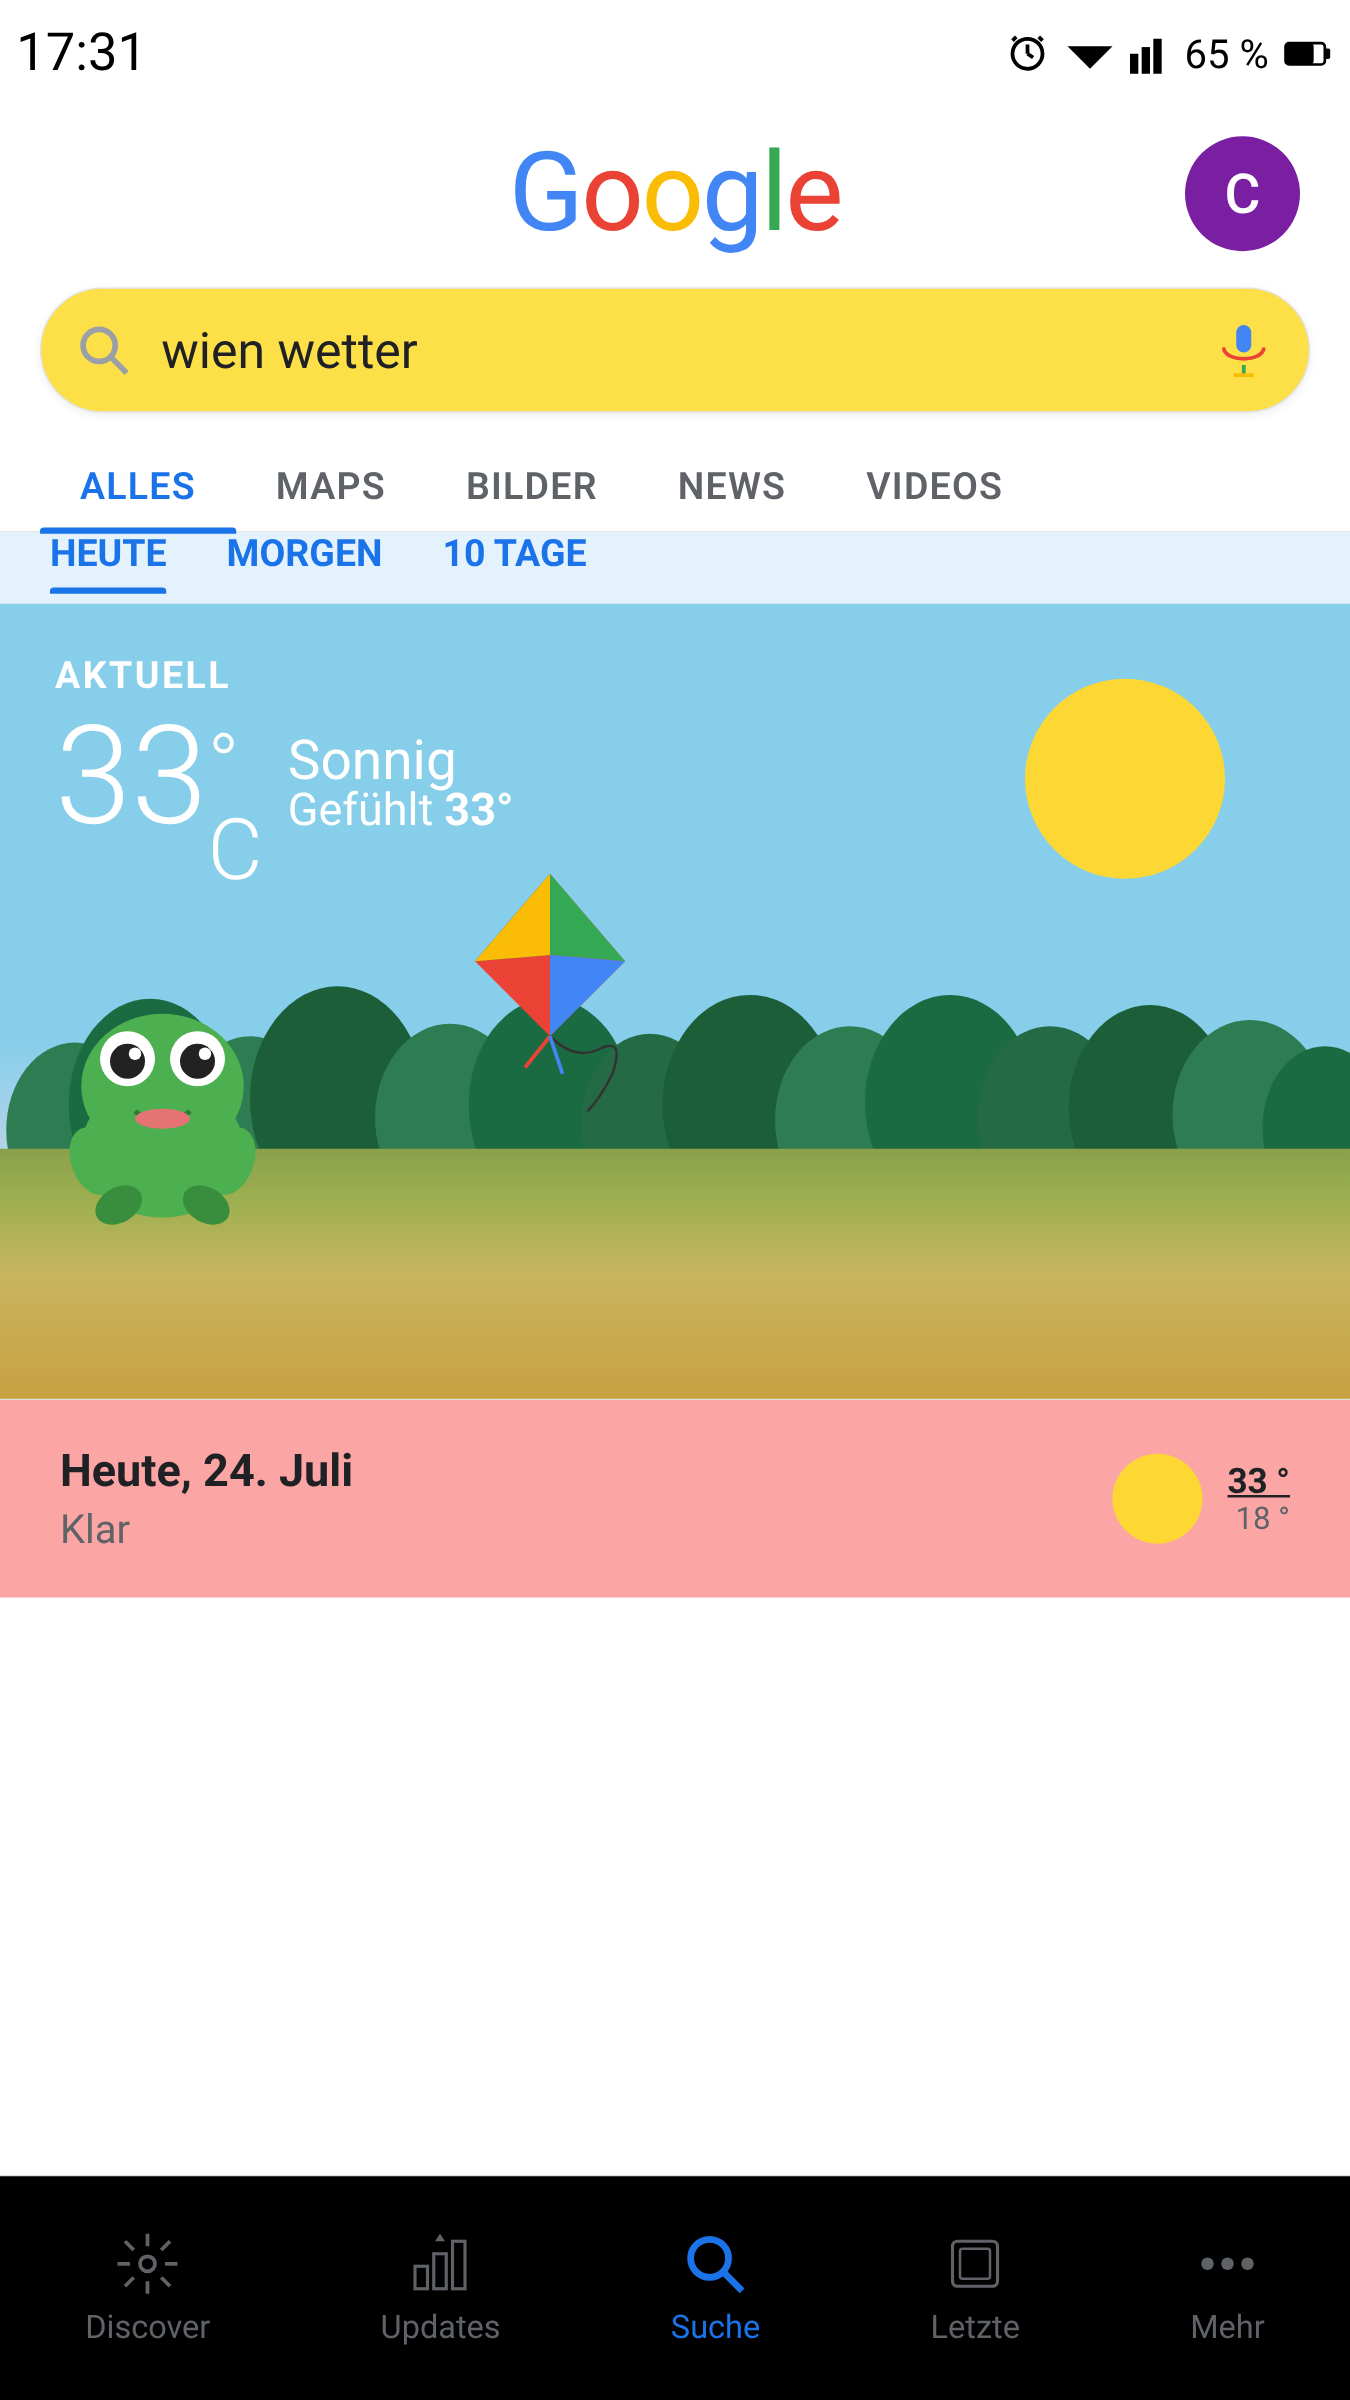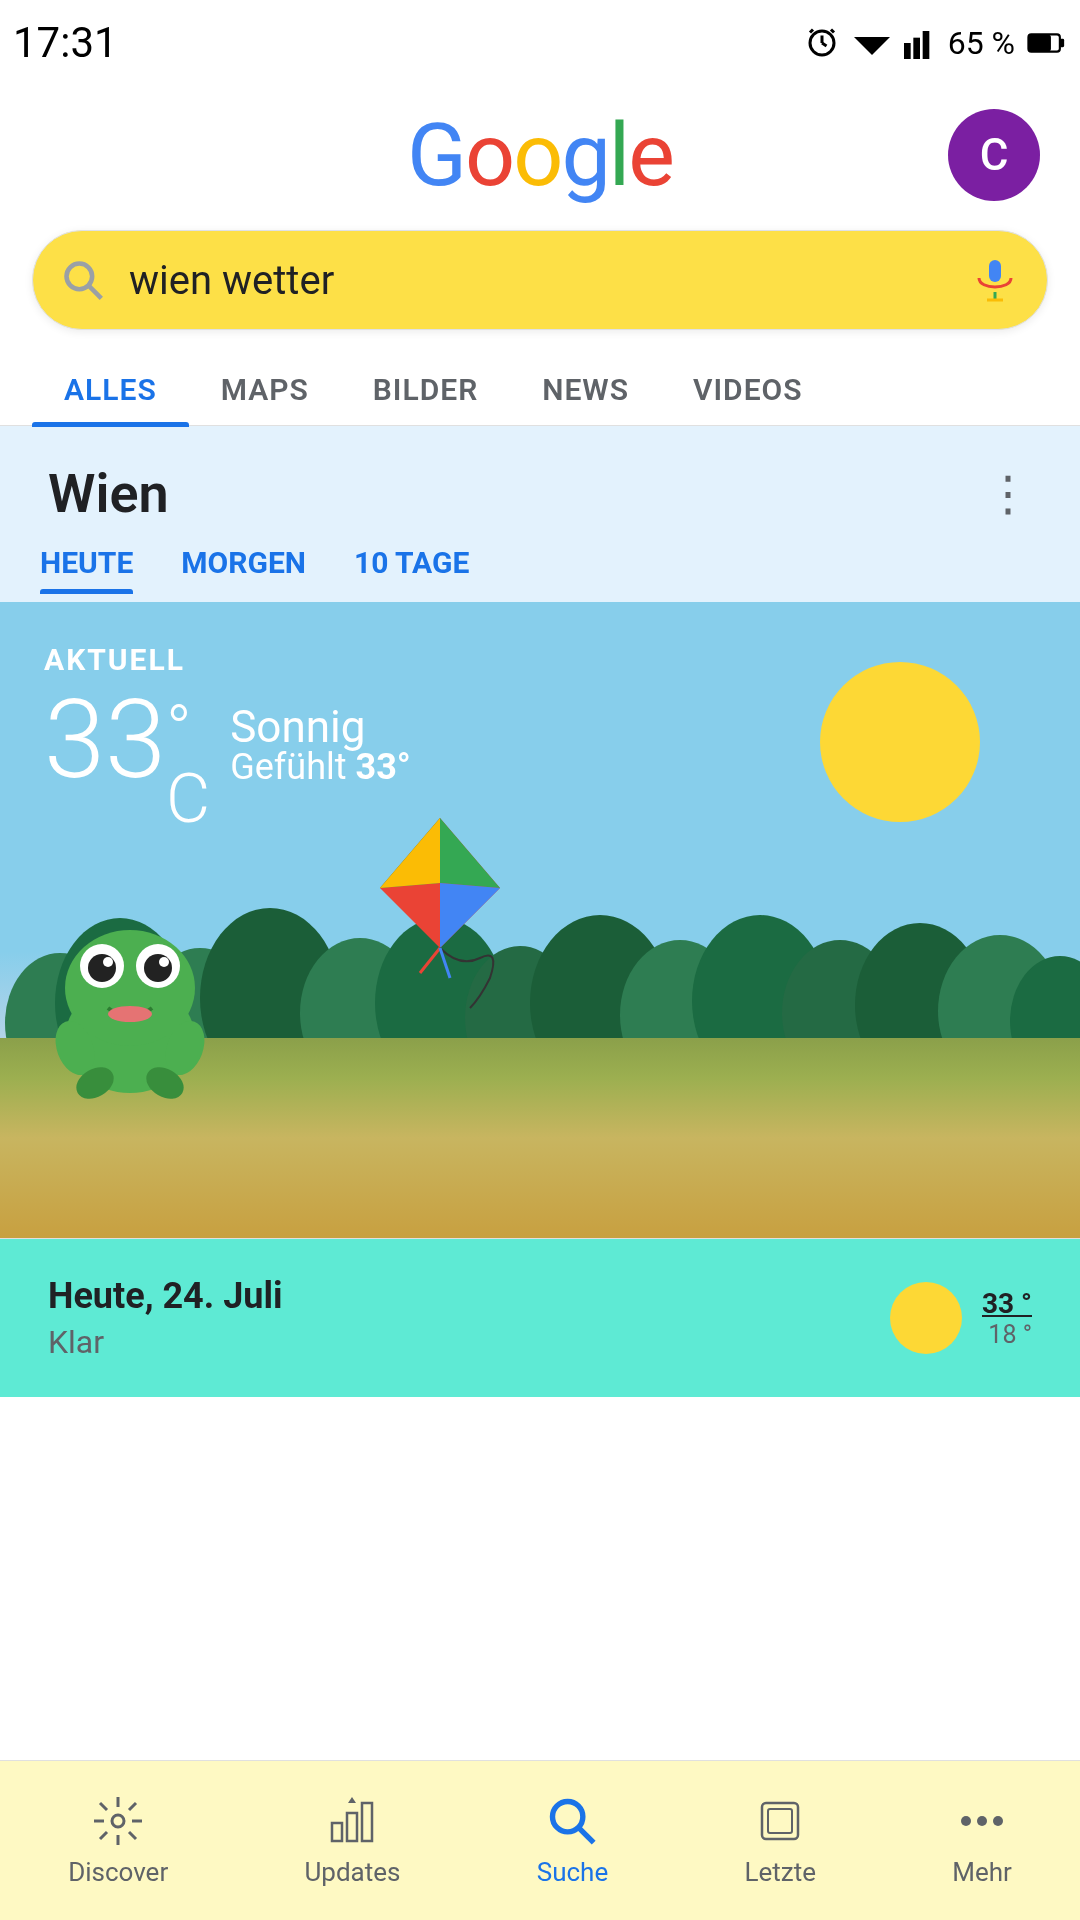--- a/index.html
+++ b/index.html
@@ -248,21 +248,21 @@
       position: absolute;
       bottom: 0;
       left: 0;
       right: 0;
       height: 200px;
       background: linear-gradient(180deg, #C8B560 0%, #D4C070 50%, #C8A850 100%);
     }
 
     
     .today-summary {
-      background: #5eead4;
+      background: #fca5a5;
       padding: 36px 48px;
       display: flex;
       align-items: center;
       justify-content: space-between;
       border-top: 1px solid #e0e0e0;
     }
     .today-date {
       font-size: 36px;
       font-weight: 700;
       color: #202124;
@@ -296,22 +296,22 @@
       font-size: 25px;
       color: #5f6368;
     }
 
     
     .bottom-nav {
       position: fixed;
       bottom: 0;
       left: 0;
       width: 1080px;
-      height: 160px;
-      background: #fef9c3;
+      height: 180px;
+      background: #000000;
       border-top: 1px solid #e0e0e0;
       display: flex;
       align-items: center;
       justify-content: space-around;
     }
     .nav-item {
       display: flex;
       flex-direction: column;
       align-items: center;
       gap: 10px;
@@ -392,24 +392,20 @@
 <div class="search-tabs">
   <div class="tab-item active">ALLES</div>
   <div class="tab-item">MAPS</div>
   <div class="tab-item">BILDER</div>
   <div class="tab-item">NEWS</div>
   <div class="tab-item">VIDEOS</div>
 </div>
 
 <div class="weather-card">
 
-  <div class="weather-card-header">
-    <span class="weather-city">Wien</span>
-    <span class="more-dots">⋮</span>
-  </div>
 
   <div class="weather-tabs">
     <div class="weather-tab active">HEUTE</div>
     <div class="weather-tab">MORGEN</div>
     <div class="weather-tab">10 TAGE</div>
   </div>
 
   <div class="weather-visual">
 
     <div class="sun"></div>

